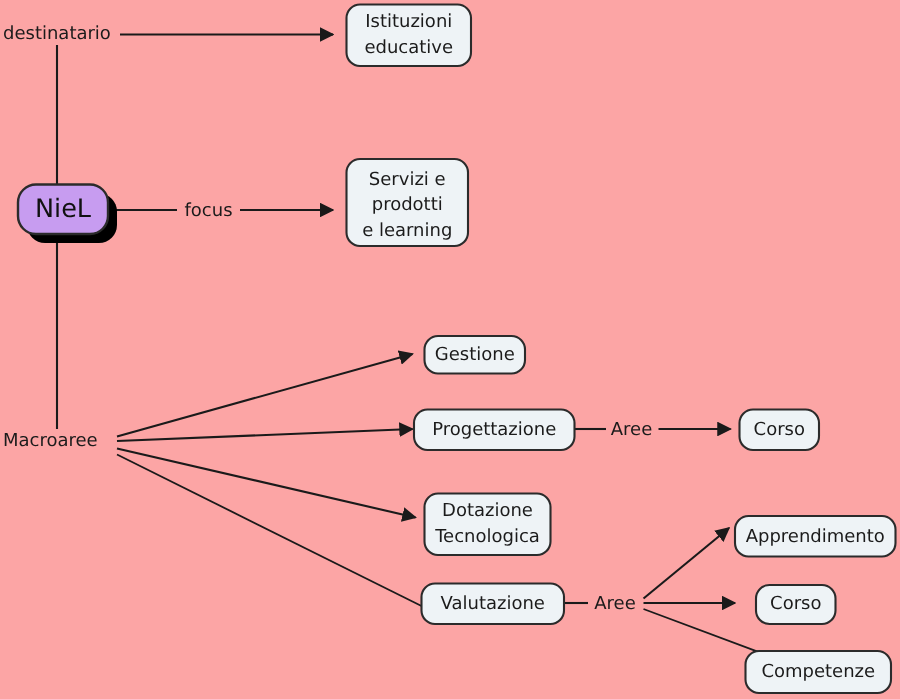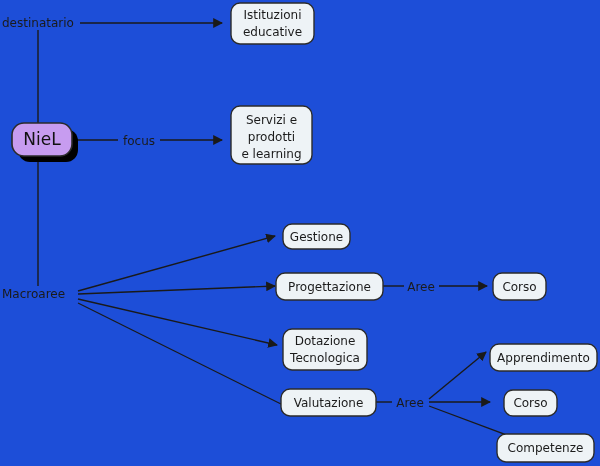--- a/index.html
+++ b/index.html
@@ -4,21 +4,21 @@
 <style>
   html, body {
     margin: 0;
     padding: 0;
     background: #ffffff;
   }
   #canvas {
     position: relative;
     width: 600px;
     height: 466px;
-    background: #1d4ed8;
+    background: #fca5a5;
     overflow: hidden;
     font-family: "DejaVu Sans", sans-serif;
   }
   svg#map {
     position: absolute;
     left: 0;
     top: 0;
     width: 600px;
     height: 466px;
   }

